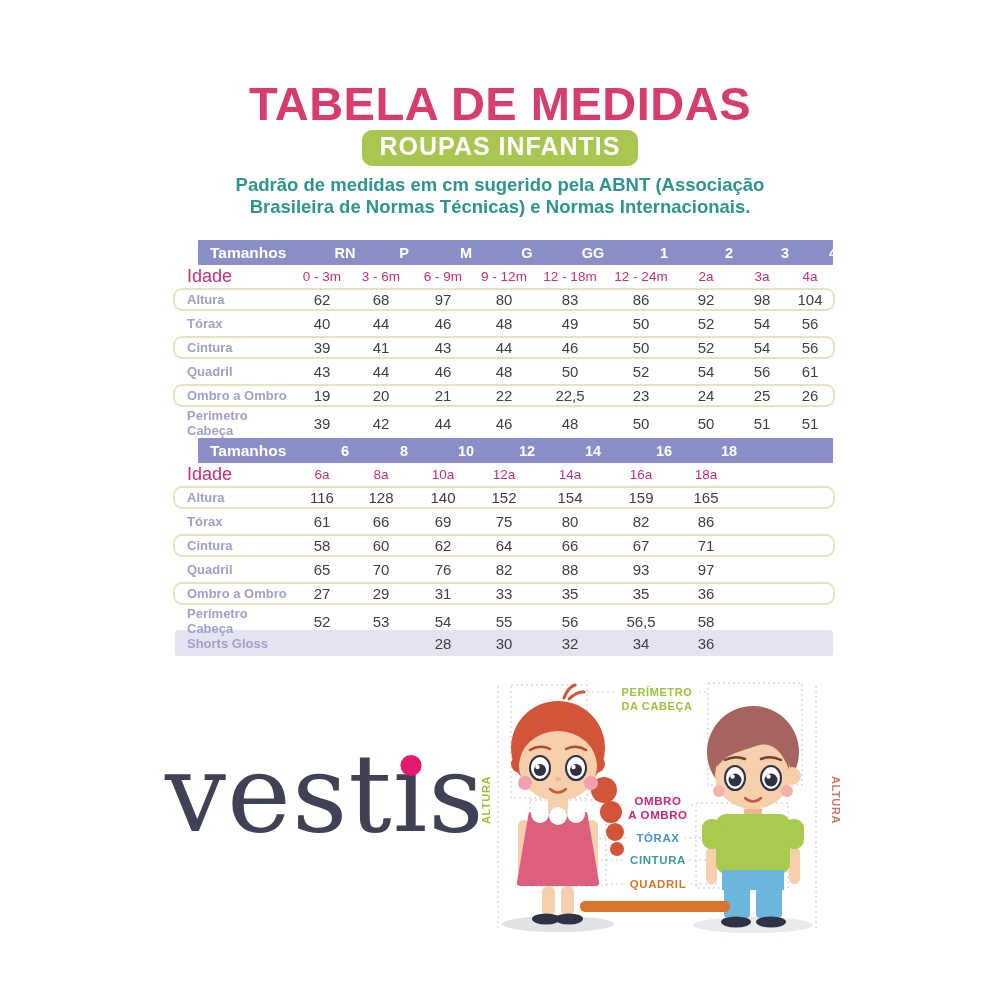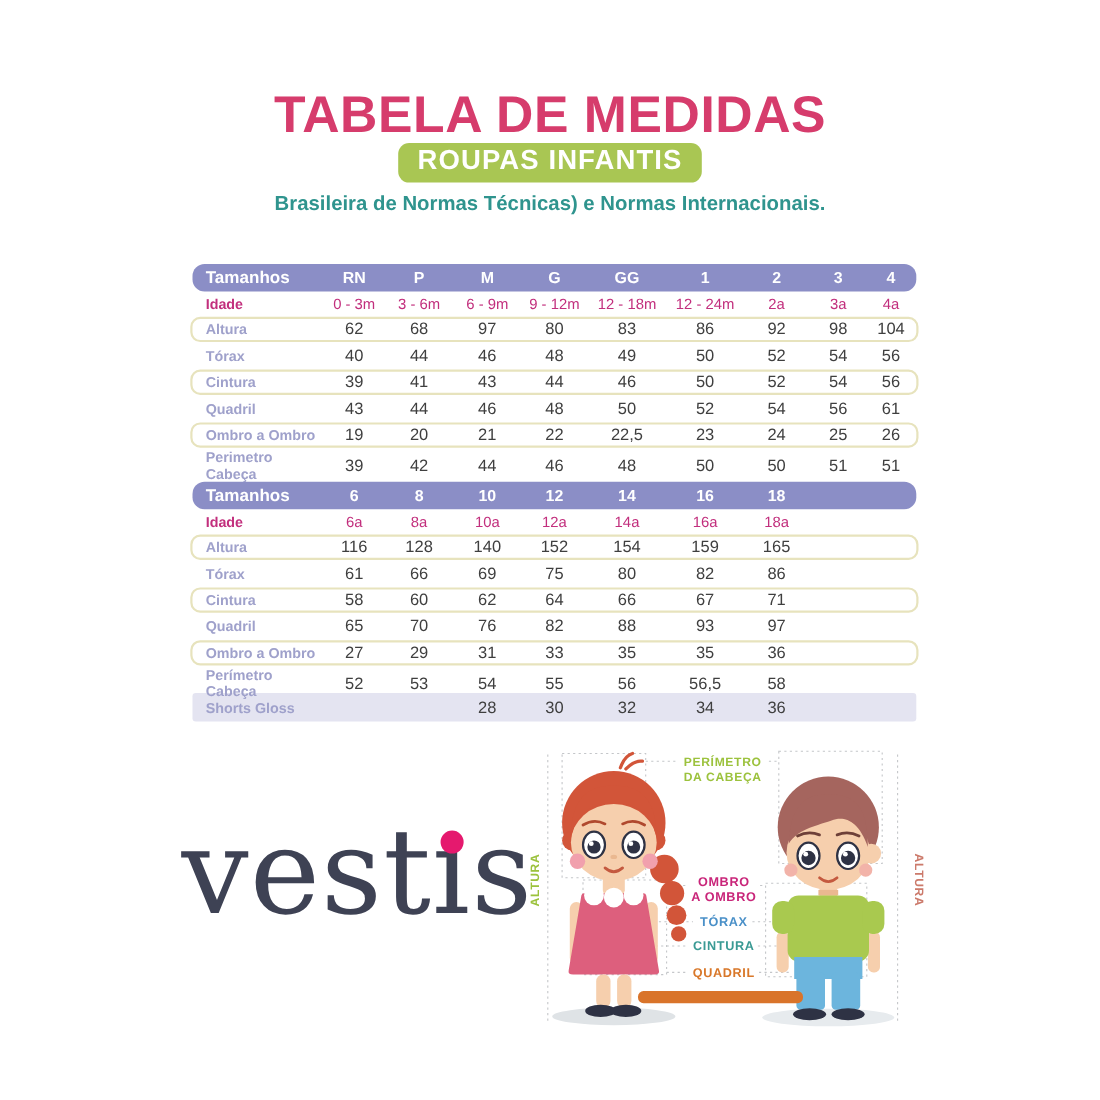--- a/index.html
+++ b/index.html
@@ -22,25 +22,25 @@
   }
   
   .size-table{position:absolute;left:175px;width:658px;}
   .t-row{
     display:grid;box-sizing:border-box;
     grid-template-columns:118px 58px 60px 64px 58px 74px 68px 62px 50px 46px;
     align-items:center;height:23px;
   }
   .t-label{font-size:13px;color:var(--row-label);text-align:left;padding-left:12px;font-weight:600;}
   .t-cell{font-size:15px;color:var(--value-text);text-align:center;}
-  .t-header{background:var(--table-header-bg);border-radius:11px;height:25px;}
+  .t-header{background:var(--table-header-bg);border-radius:1px;height:25px;margin-left:23px;}
   .t-header .t-label{font-size:15.5px;color:var(--table-header-text);font-weight:bold;}
   .t-header .t-cell{font-size:14.5px;color:var(--table-header-text);font-weight:bold;}
   .t-idade{height:22px;}
-  .t-idade .t-label{font-size:13px;color:var(--idade-text);font-weight:bold;}
+  .t-idade .t-label{font-size:18px;color:var(--idade-text);font-weight:normal;}
   .t-idade .t-cell{font-size:13.5px;color:var(--idade-text);font-weight:normal;}
   .t-outlined{border:2px solid var(--outlined-border);border-radius:9px;margin:1px -2px;background:#fff;}
   .t-highlight{background:var(--highlight-bg);border-radius:3px;height:26px;margin-top:1px;}
   
   .logo{
     position:absolute;left:165px;top:740px;line-height:1;
     font-family:"DejaVu Serif",serif;font-size:108px;color:var(--logo-text);letter-spacing:1px;
   }
   .logo-i{position:relative;display:inline-block;}
   .logo-dot{
@@ -61,20 +61,21 @@
 </head>
 <body>
 
 <div class="page-title">TABELA DE MEDIDAS</div>
 
 <div class="badge-wrap">
   <div class="badge">ROUPAS INFANTIS</div>
 </div>
 
 <div class="description">
+  <div>Padrão de medidas em cm sugerido pela ABNT (Associação</div>
   <div>Brasileira de Normas Técnicas) e Normas Internacionais.</div>
 </div>
 
 <div class="size-table" style="top:240px">
     <div class="t-row t-header">
       <div class="t-label">Tamanhos</div>
       <div class="t-cell">RN</div>
       <div class="t-cell">P</div>
       <div class="t-cell">M</div>
       <div class="t-cell">G</div>

